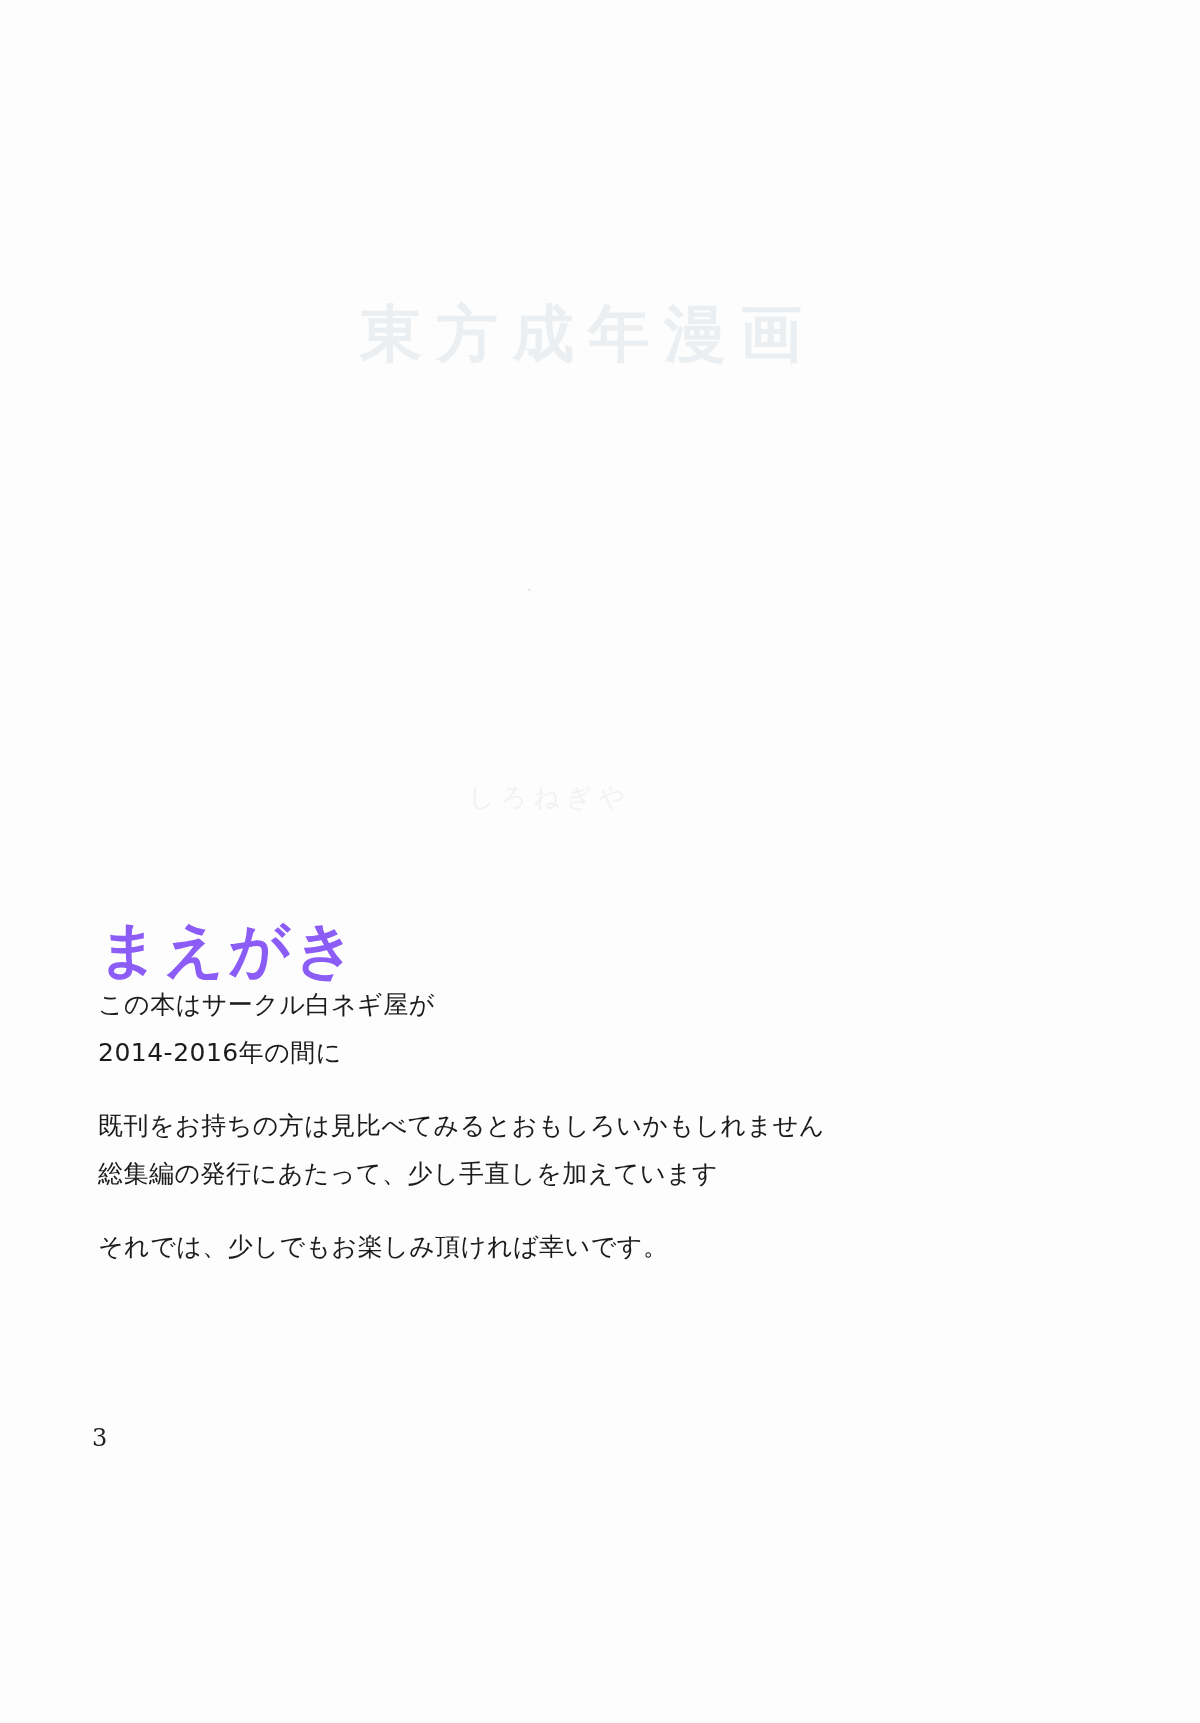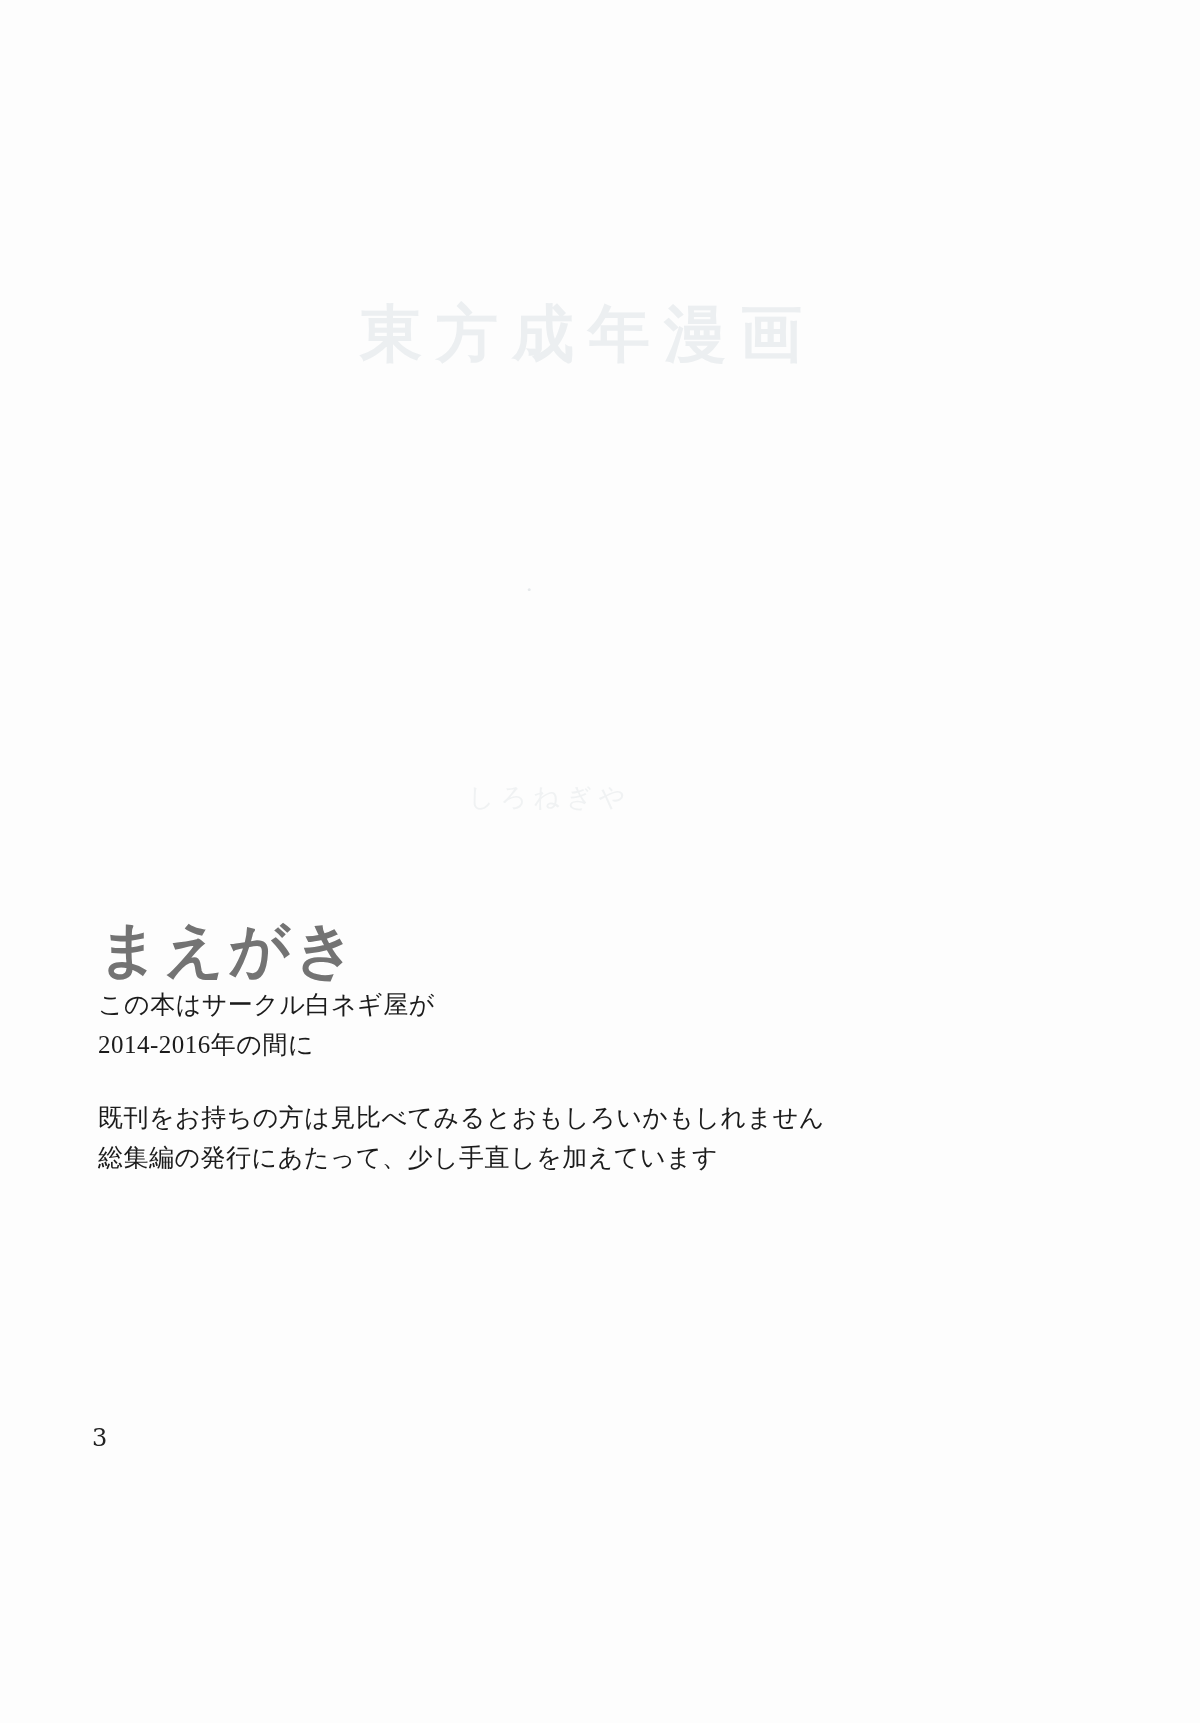--- a/index.html
+++ b/index.html
@@ -53,38 +53,37 @@
     left: 98px;
     top: 918px;
     width: 1000px;
   }
 
   .heading {
     font-size: 60px;
     line-height: 1.05;
     letter-spacing: 4px;
     font-weight: 700;
-    color: #737373;
+    color: #8b5cf6;
     margin: 0 0 6px 0;
     font-family: "DejaVu Sans", sans-serif;
   }
 
   .para {
     font-size: 25px;
     line-height: 1.42;
     color: #1b1b1b;
     margin: 0;
     letter-spacing: 0.5px;
   }
   .para + .para {
-    margin-top: 4px;
+    margin-top: 12px;
   }
   .block {
     margin-bottom: 38px;
-    font-family: Liberation Serif, serif;
   }
   .block:last-child {
     margin-bottom: 0;
   }
 
   .page-number {
     position: absolute;
     left: 92px;
     top: 1424px;
     font-size: 24px;
@@ -108,18 +107,21 @@
     <div class="block">
       <p class="para">この本はサークル白ネギ屋が</p>
       <p class="para">2014-2016年の間に</p>
     </div>
 
     <div class="block">
       <p class="para">既刊をお持ちの方は見比べてみるとおもしろいかもしれません</p>
       <p class="para">総集編の発行にあたって、少し手直しを加えています</p>
     </div>
 
+    <div class="block">
+      <p class="para">それでは、少しでもお楽しみ頂ければ幸いです。</p>
+    </div>
 
   </div>
 
   <div class="page-number">3</div>
 
 </div>
 
 </body></html>

